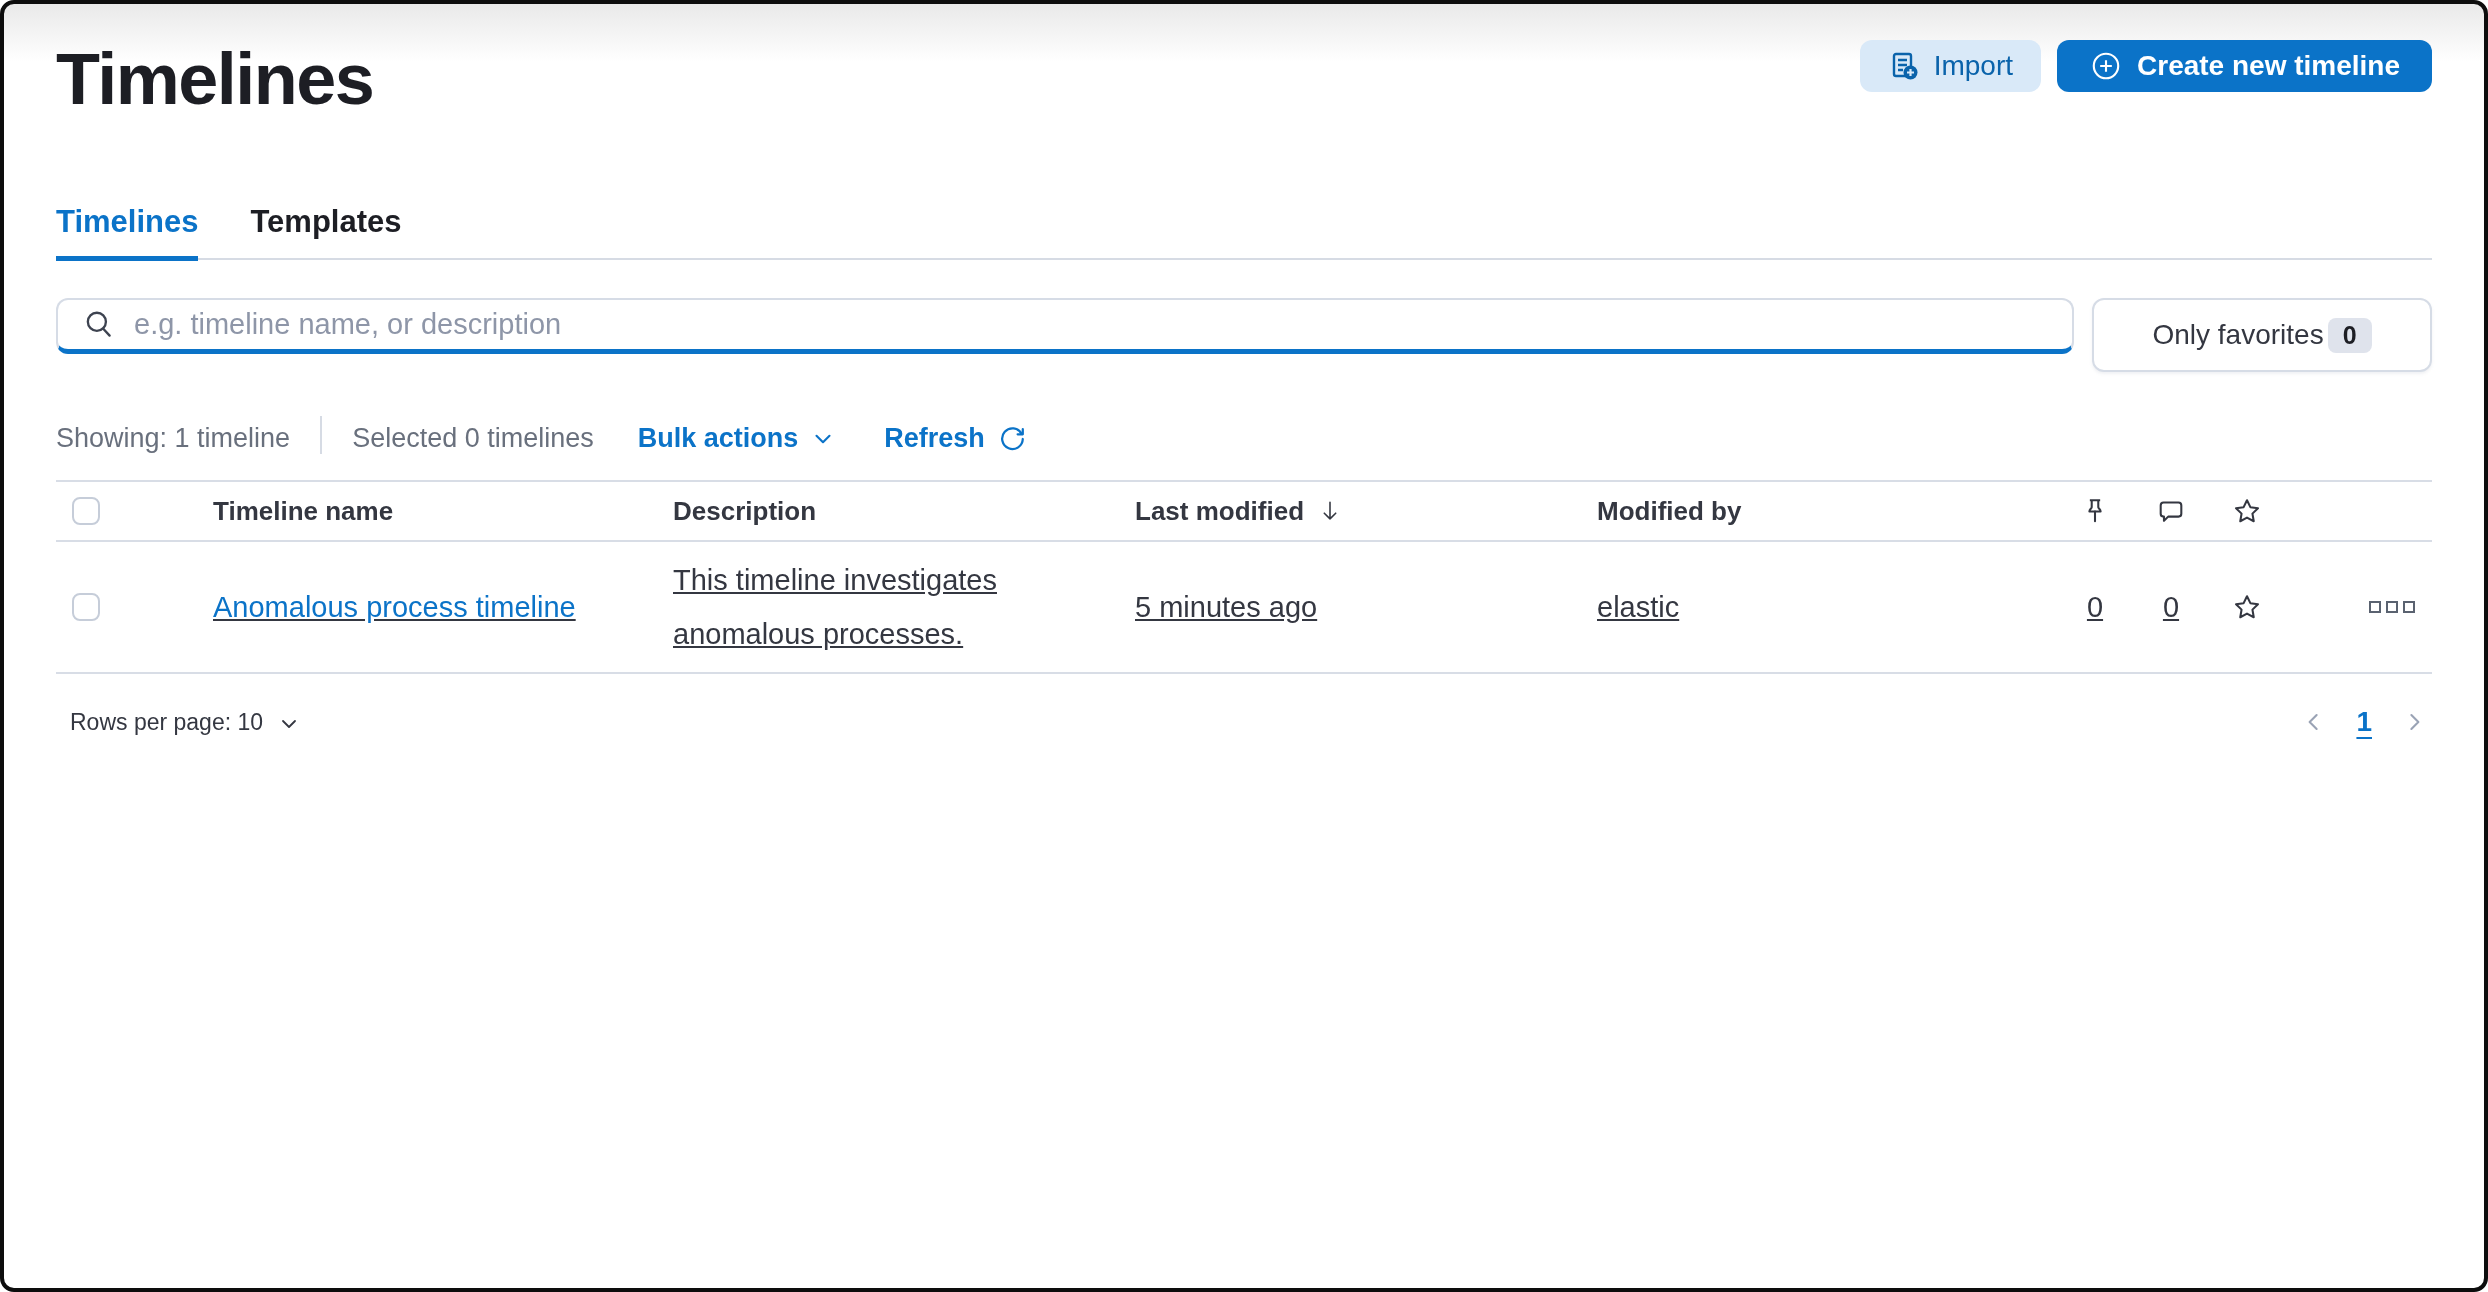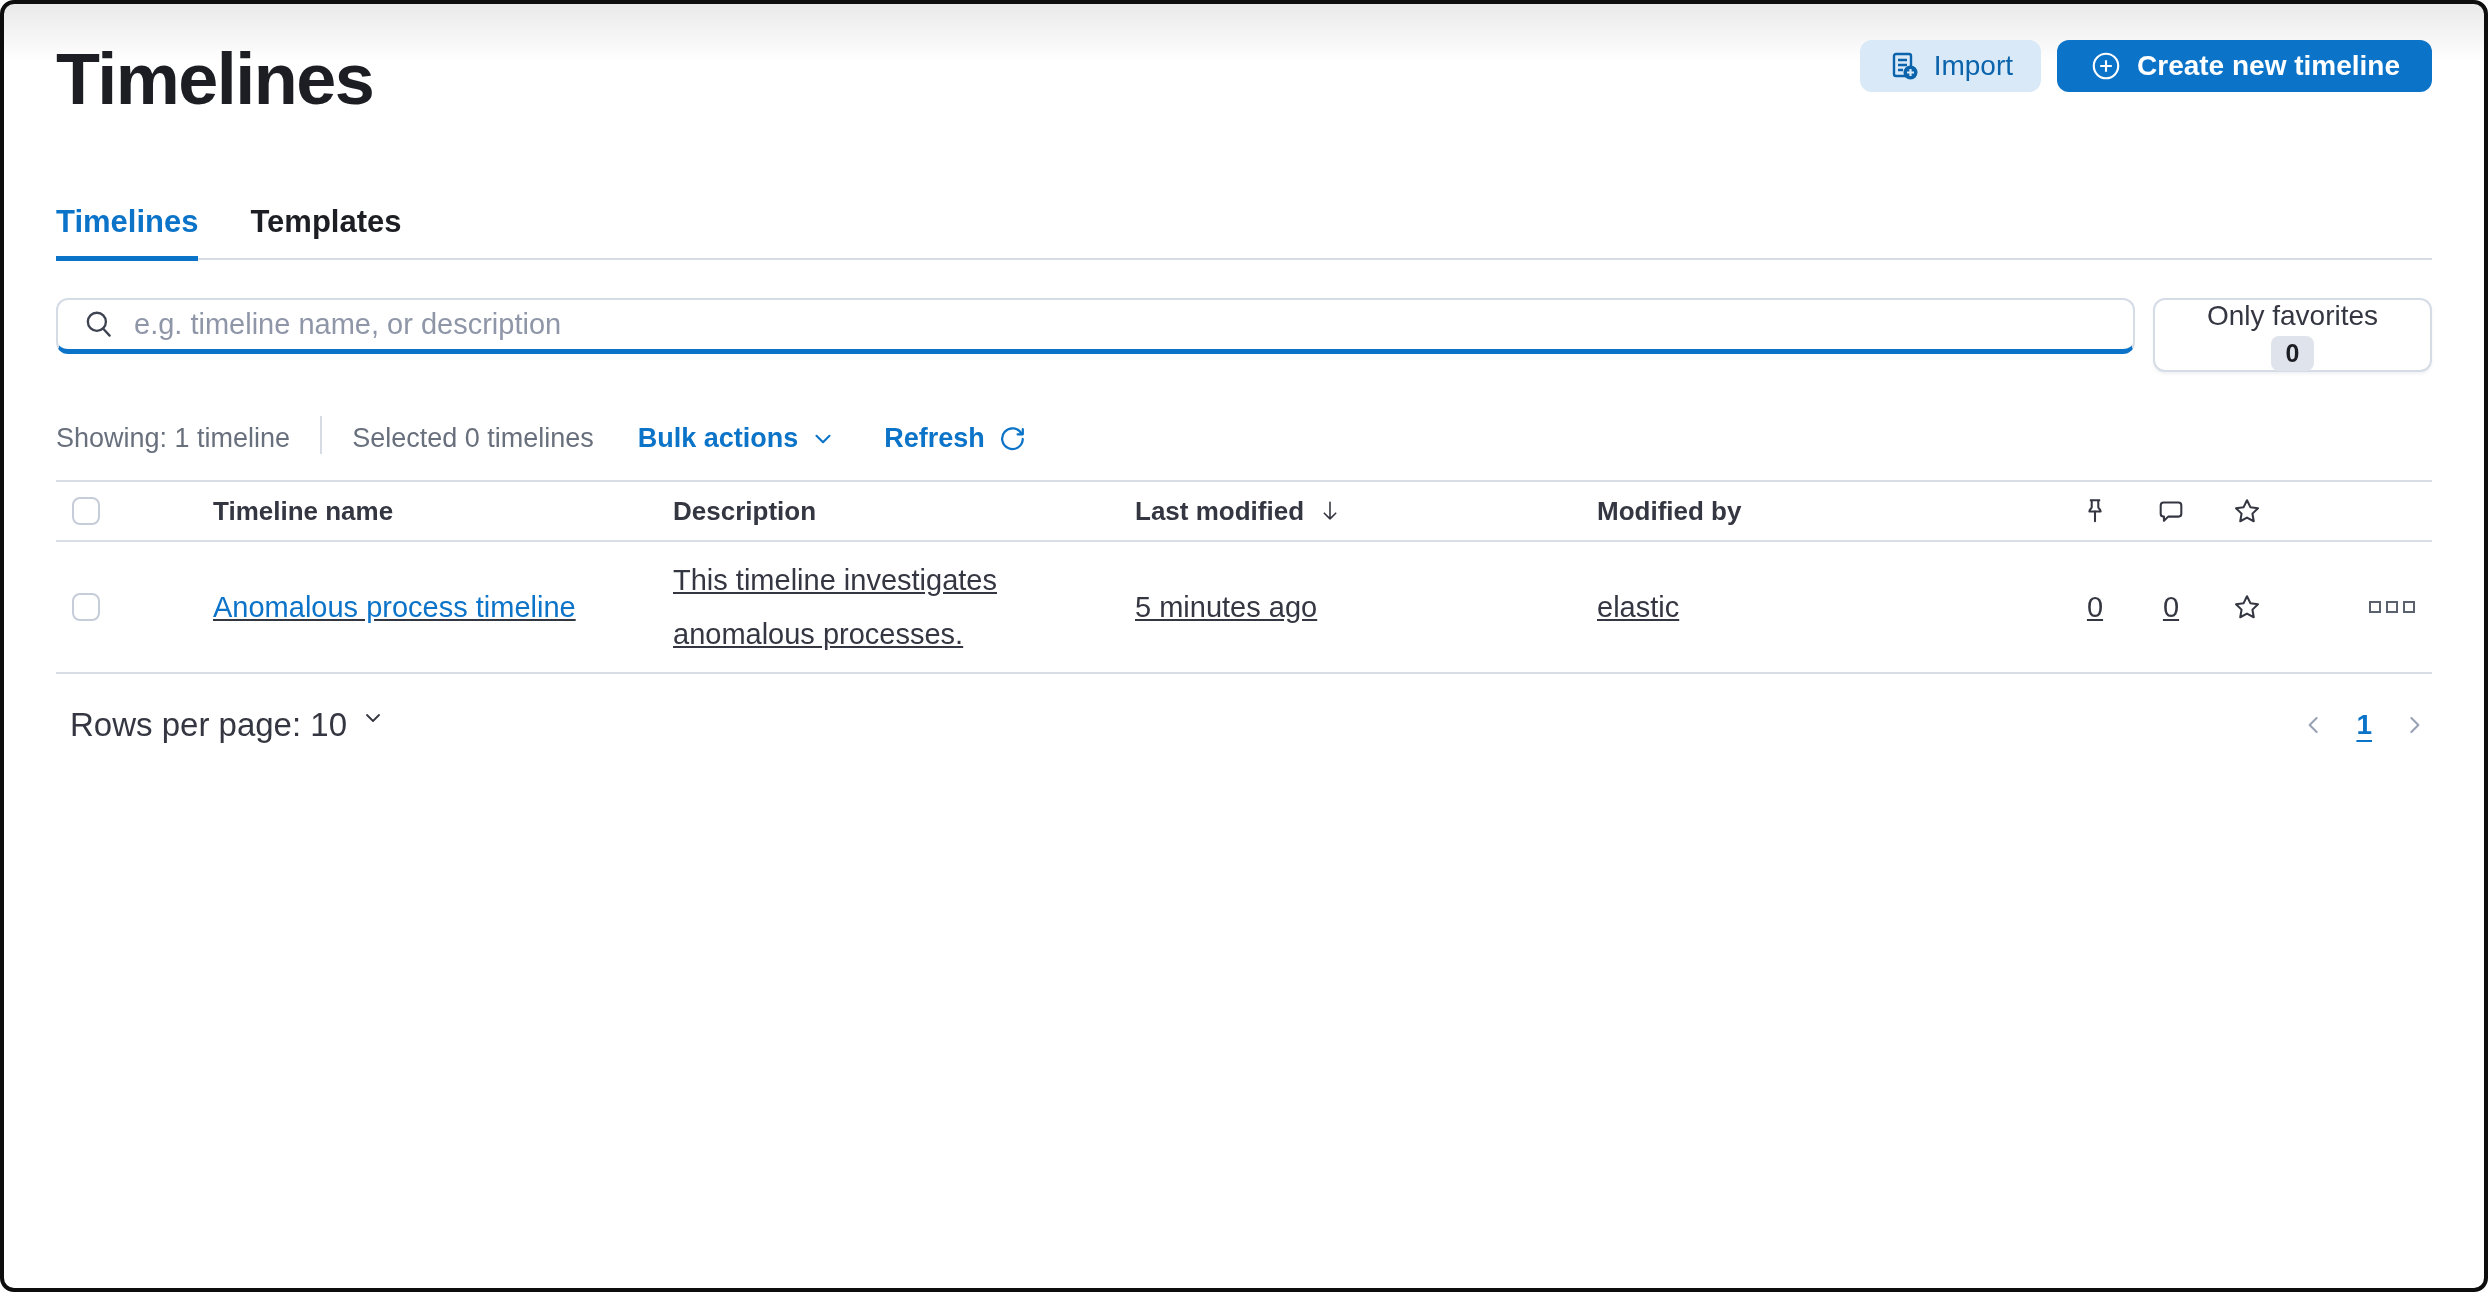--- a/index.html
+++ b/index.html
@@ -29,23 +29,23 @@
   .tab { font-size:31px; font-weight:600; color:#1d1e24; line-height:40px; padding-bottom:14px;
          border-bottom:5px solid transparent; margin-bottom:-3px; cursor:pointer; }
   .tab.active { color:#0b73c8; border-bottom-color:#0b73c8; }
 
   
   .search-row { display:flex; gap:18px; margin-top:38px; }
   .search-box { flex:1; height:56px; background:#fff; border:2px solid #d6dce6; border-bottom:5px solid #0b73c8;
                 border-radius:12px; display:flex; align-items:center; gap:18px; padding:0 24px; }
   .search-box input { border:none; outline:none; flex:1; font-size:29px; color:#343741; font-family:inherit; background:transparent; }
   .search-box input::placeholder { color:#8e96a8; }
-  .fav-btn { width:279px; height:74px; background:#fff; border:2px solid #d6dce6; border-radius:12px;
+  .fav-btn { width:340px; height:74px; background:#fff; border:2px solid #d6dce6; border-radius:12px;
              display:flex; align-items:center; justify-content:center; gap:4px; font-size:28px; color:#343741;
-             font-weight:500; cursor:pointer; font-family:inherit; box-shadow:0 2px 3px rgba(152,162,179,0.15);flex-direction:column; }
+             font-weight:500; cursor:pointer; font-family:inherit; box-shadow:0 2px 3px rgba(152,162,179,0.15); }
   .count-badge { background:#dfe3ec; border-radius:8px; padding:3px 15px; font-size:25px; font-weight:600; color:#1d1e24; }
 
   
   .meta-row { margin-top:44px; display:flex; align-items:flex-end; font-size:27px; color:#69707d; }
   .meta-divider { width:2px; height:38px; background:#d6dbe4; margin:0 30px; }
   .blue-action { color:#0b73c8; font-weight:600; display:inline-flex; align-items:center; gap:12px; cursor:pointer; }
   .bulk { margin-left:44px; }
   .refresh { margin-left:48px; }
 
   
@@ -58,21 +58,21 @@
   .col-name { width:460px; }
   .col-desc { width:462px; padding-right:60px; line-height:54px; }
   .col-mod  { width:462px; display:flex; align-items:center; gap:12px; }
   .col-modby{ width:460px; }
   .col-icon { width:76px; display:flex; justify-content:center; align-items:center; }
   .col-actions { flex:1; display:flex; justify-content:flex-end; align-items:center; padding-right:16px; }
   .timeline-link { color:#0b73c8; text-decoration:none; cursor:pointer; }
 
   
   .footer-row { margin-top:32px; display:flex; justify-content:space-between; align-items:center; }
-  .rows-per-page { margin-left:14px; display:inline-flex; align-items:flex-start; gap:14px; font-size:33px; color:#343741; cursor:pointer; }
+  .rows-per-page { margin-left:14px; display:inline-flex; align-items:flex-end; gap:14px; font-size:23px; color:#343741; cursor:pointer; }
   .pagination { display:flex; align-items:center; gap:28px; margin-right:4px; }
   .page-num { font-size:28px; font-weight:700; color:#0b73c8; text-decoration:underline; text-underline-offset:6px; cursor:pointer; }
   .page-arrow { display:flex; align-items:center; cursor:default; }
 </style>
 </head>
 <body>
 
 <div class="window">
   <div class="page">
 

